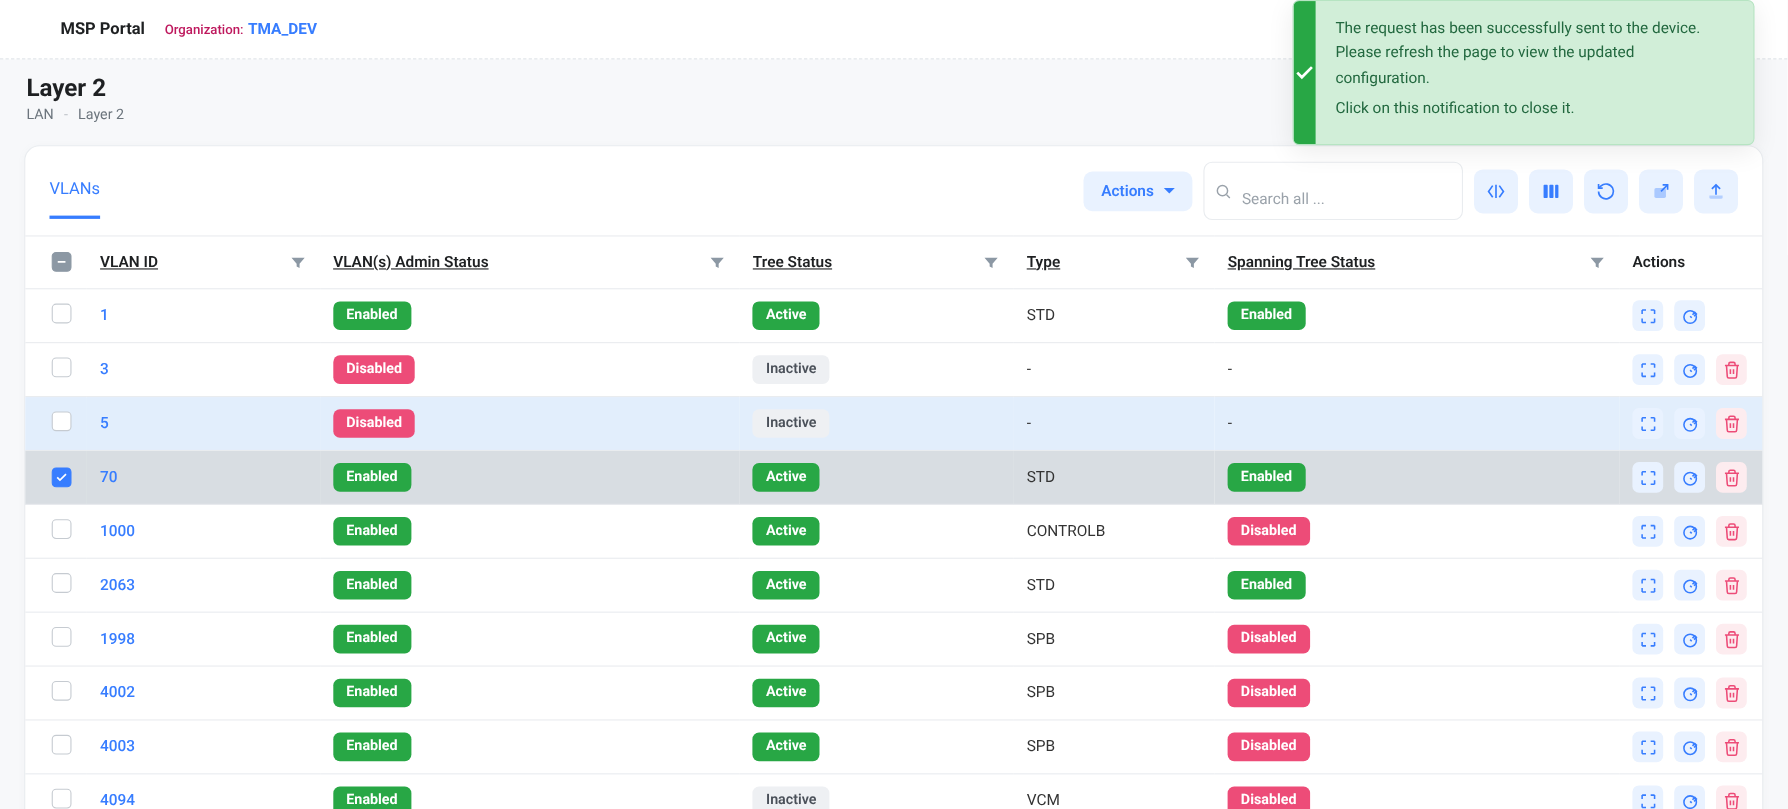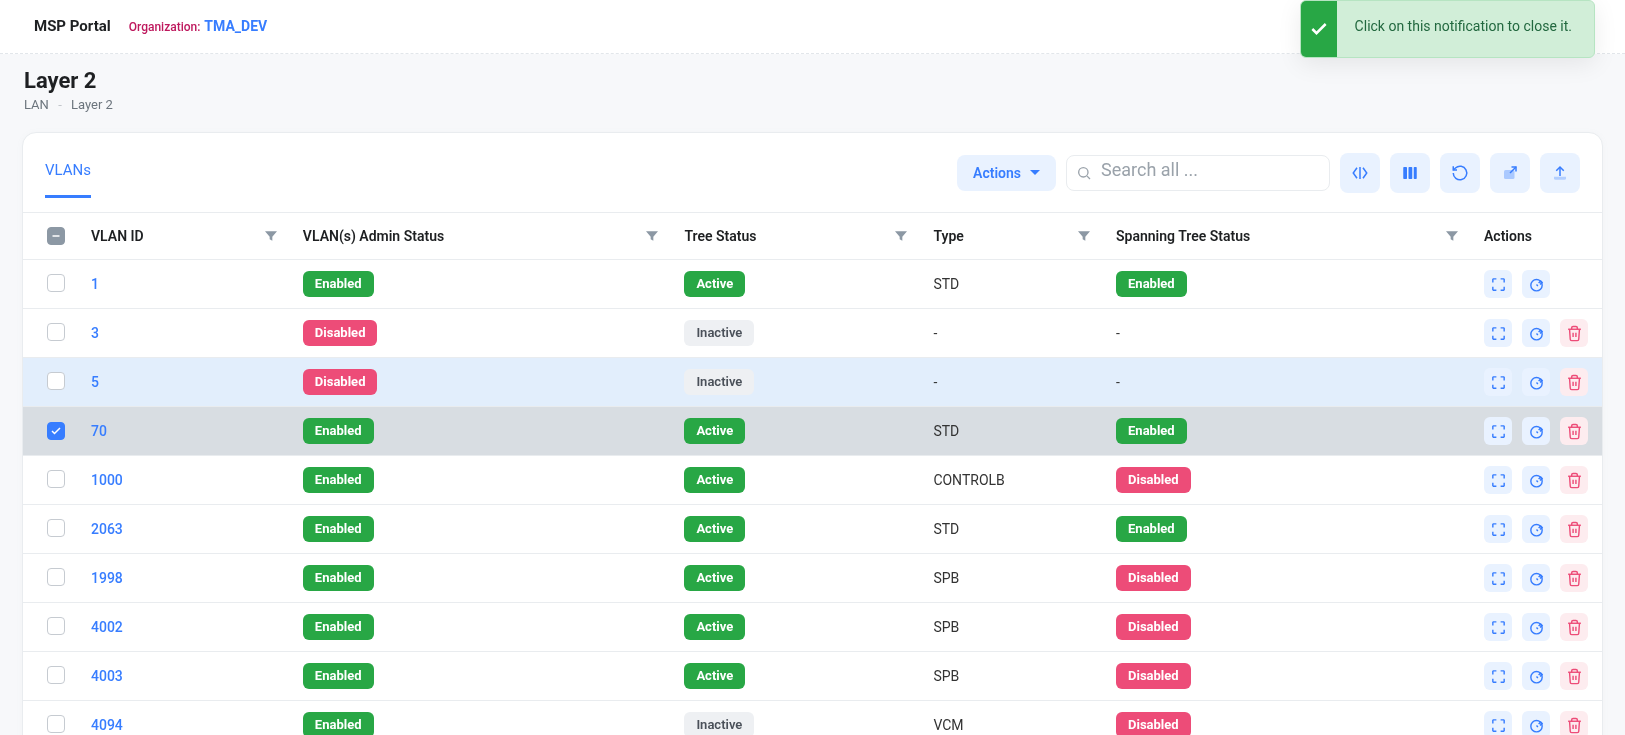--- a/index.html
+++ b/index.html
@@ -12,21 +12,21 @@
     --lblue:#d7e6ff;
     --row-hover:#e2eefc;
     --row-sel:#d8dde2;
     --bg:#fff;
   }
   *{box-sizing:border-box;font-family:-apple-system,BlinkMacSystemFont,"Segoe UI",Roboto,"Helvetica Neue",Arial,sans-serif;}
   body{margin:0;background:#f7f8fa;color:#1e2022;}
 
   
   .topbar{display:flex;align-items:center;gap:18px;padding:16px 24px 18px 34px;background:#fff;border-bottom:1px dashed #e2e6ea;}
-  .topbar .portal{font-weight:700;font-size:15px;color:#1e2022;}
+  .topbar .portal{font-weight:700;font-size:15px;color:#1e2022;margin-left:21px;}
   .topbar .org-label{font-size:12px;color:#be185d;font-weight:500;}
   .topbar .org-link{font-size:14px;color:var(--blue);font-weight:700;}
 
   
   .page-head{padding:14px 24px 10px;}
   .page-head h1{margin:0;font-size:22px;font-weight:700;}
   .breadcrumb{font-size:13px;color:var(--muted);margin-top:4px;}
   .breadcrumb .sep{margin:0 6px;color:#c0c4c9;}
 
   
@@ -35,31 +35,31 @@
   .tabs{display:flex;gap:20px;flex:1;}
   .tab{padding:14px 0 16px;font-size:15px;font-weight:400;color:var(--muted);border-bottom:3px solid transparent;cursor:pointer;text-align:right;}
   .tab.active{color:var(--blue);border-bottom-color:var(--blue);}
 
   
   .toolbar{display:flex;align-items:center;gap:10px;margin-left:auto;}
   .btn{display:inline-flex;align-items:center;gap:6px;border-radius:8px;border:none;cursor:pointer;font-size:14px;font-weight:600;padding:10px 16px;}
   .btn-light-primary{background:#e9f2ff;color:var(--blue);}
   .caret{width:0;height:0;border-left:5px solid transparent;border-right:5px solid transparent;border-top:5px solid currentColor;display:inline-block;margin-left:3px;}
   .search{position:relative;}
-  .search input{width:264px;border:1px solid var(--border);border-radius:8px;padding:3px 12px 10px 34px;font-size:18px;color:#333;}
+  .search input{width:236px;border:1px solid var(--border);border-radius:8px;padding:25px 12px 10px 34px;font-size:14px;color:#333;}
   .search input::placeholder{color:#9aa2aa;}
   .search .icon{position:absolute;left:10px;top:50%;transform:translateY(-50%);width:16px;height:16px;color:#9aa2aa;}
   .icon-btn{width:40px;height:40px;border-radius:8px;background:#e9f2ff;display:inline-flex;align-items:center;justify-content:center;cursor:pointer;color:var(--blue);}
   .icon-btn svg{width:18px;height:18px;}
 
   
   table{width:100%;border-collapse:collapse;margin-top:14px;}
   thead th{text-align:left;font-size:14px;font-weight:600;color:#1e2022;padding:14px 12px;border-top:1px solid var(--border);border-bottom:1px solid var(--border);white-space:nowrap;}
   thead th:first-child{padding-left:24px;width:56px;}
-  thead th .th-flex{display:flex;align-items:center;justify-content:space-between;gap:18px;}
+  thead th .th-flex{display:flex;align-items:center;justify-content:space-between;gap:18px;text-decoration:underline;}
   tbody td{font-size:14px;padding:10px 12px;border-bottom:1px solid var(--border);vertical-align:middle;color:#333;}
   tbody td:first-child{padding-left:24px;}
   tbody tr.selected{background:var(--row-sel);}
   tbody tr.hovered{background:var(--row-hover);}
   .vlink{color:var(--blue);font-weight:500;cursor:pointer;}
   .badge{display:inline-block;border-radius:6px;padding:5px 12px;font-size:13px;font-weight:700;color:#fff;line-height:1.2;}
   .badge.green{background:var(--green);}
   .badge.red{background:var(--red);}
   .badge.grey{background:#eef0f3;color:#4a5059;font-weight:600;}
   .row-actions{display:flex;gap:10px;align-items:center;}
@@ -569,15 +569,16 @@
 
 </div>
 
 <div class="toast">
   <div class="bar">
     <svg viewBox="0 0 24 24" fill="none" stroke="currentColor" stroke-width="3">
         <polyline points="20 6 9 17 4 12"></polyline>
       </svg>
   </div>
   <div class="msg">
+    <p>The request has been successfully sent to the device. Please refresh the page to view the updated configuration.</p>
     <p>Click on this notification to close it.</p>
   </div>
 </div>
 
 </body></html>

